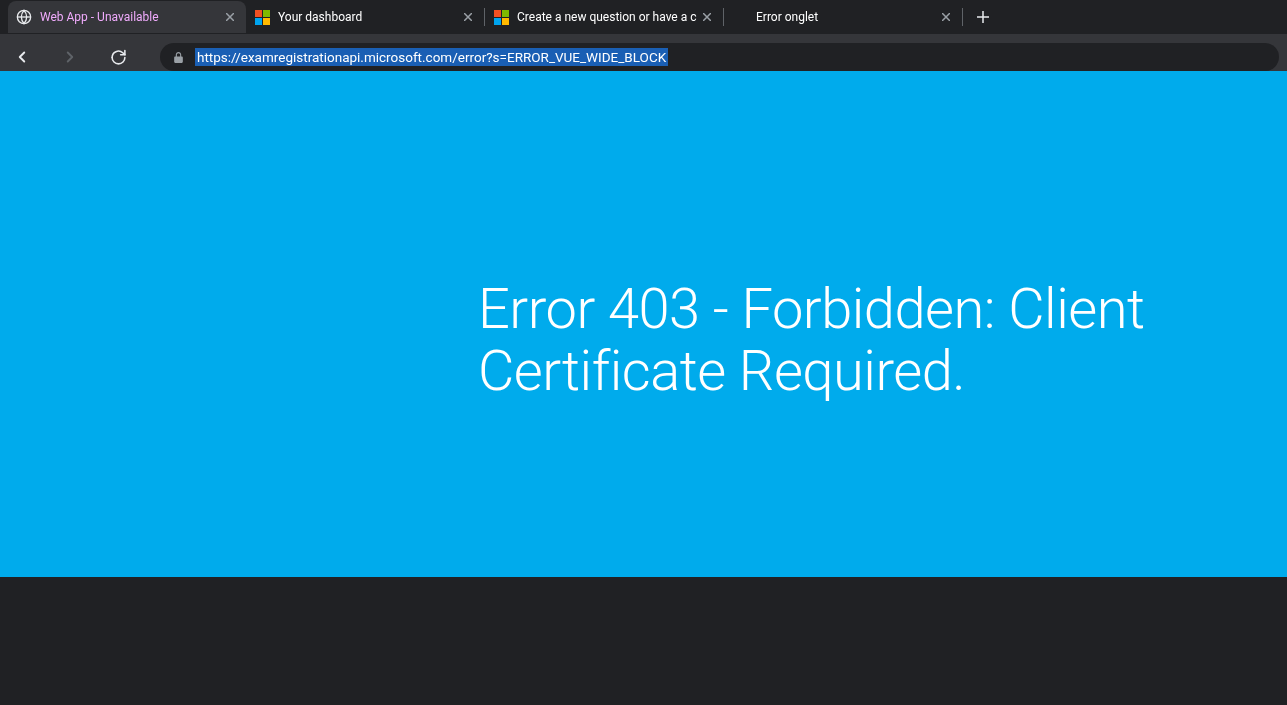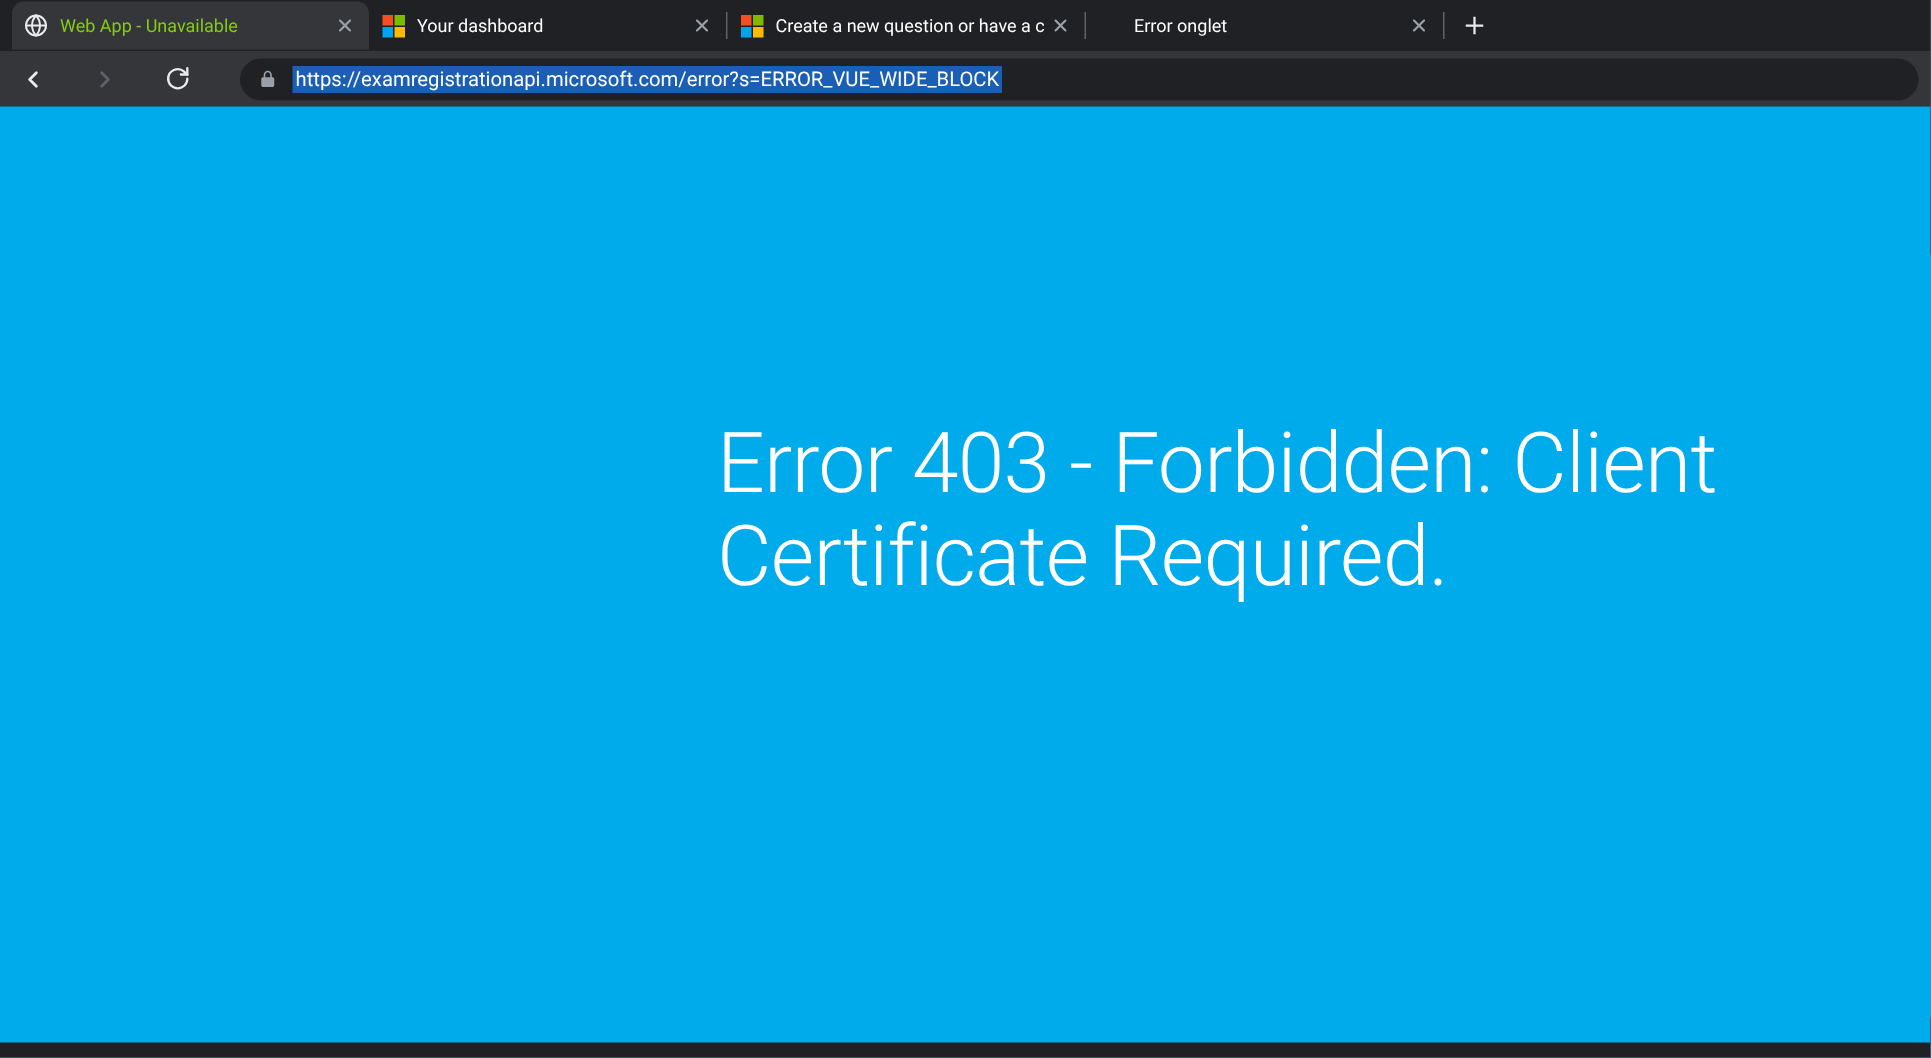--- a/index.html
+++ b/index.html
@@ -30,21 +30,21 @@
       align-items: center;
       padding: 0 8px;
       color: #ffffff;
       font-size: 12px;
       position: relative;
       border-radius: 8px 8px 0 0;
       cursor: pointer;
     }
     .tab.active {
       background: #35363a;
-      color: #84cc16;
+      color: #f0abfc;
       justify-content: center;
     }
     .tab-icon {
       width: 16px;
       height: 16px;
       margin-right: 8px;
       flex-shrink: 0;
       display: flex;
       align-items: center;
       justify-content: center;
@@ -101,21 +101,21 @@
     .ms-logo > div:nth-child(1) { background: #f25022; }
     .ms-logo > div:nth-child(2) { background: #7fba00; }
     .ms-logo > div:nth-child(3) { background: #00a4ef; }
     .ms-logo > div:nth-child(4) { background: #ffb900; }
     
     
     .toolbar {
       height: 37px;
       background: #35363a;
       display: flex;
-      align-items: center;
+      align-items: flex-end;
       padding: 0 8px;
       gap: 20px;
     }
     .nav-btn {
       width: 28px;
       height: 28px;
       display: flex;
       align-items: center;
       justify-content: center;
       cursor: pointer;
@@ -148,21 +148,21 @@
     .url-text {
       background: #1a5fb4;
       color: #fff;
       padding: 1px 2px;
       white-space: nowrap;
       font-size: 13.5px;
     }
     
     
     .page-content {
-      height: 624px;
+      height: 506px;
       background: #00abec;
       color: #ffffff;
       padding-left: 478px;
       padding-top: 208px;
     }
     .error-heading {
       font-size: 56px;
       font-weight: 300;
       line-height: 1.1;
       margin-bottom: 50px;

